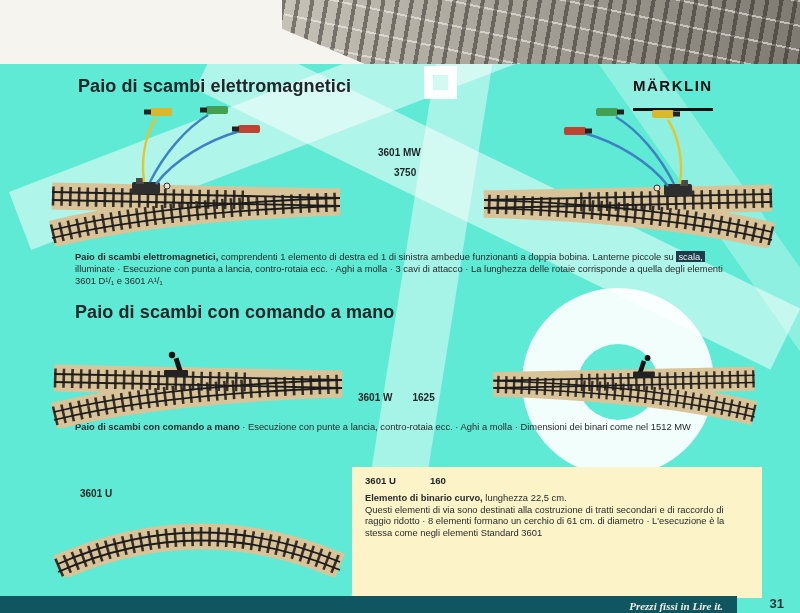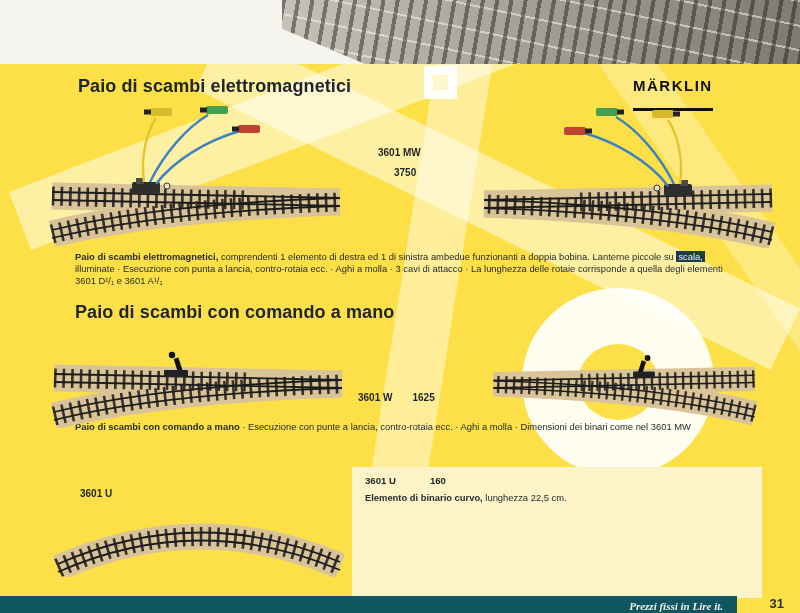--- a/index.html
+++ b/index.html
@@ -1,17 +1,17 @@
 <!DOCTYPE html>
 <html><head>
 <meta charset="utf-8">
 <style>
   html,body{margin:0;padding:0;}
   body{font-family:"Liberation Sans", sans-serif;background:#9aa4a8;}
-  #page{position:relative;width:800px;height:613px;background:#fde047;overflow:hidden;margin:0 auto;}
+  #page{position:relative;width:800px;height:613px;background:#5eead4;overflow:hidden;margin:0 auto;}
 
   
   .band{position:absolute;background:rgba(255,255,255,0.5);}
   #band1{left:20px;top:190px;width:580px;height:62px;transform:rotate(-21deg);transform-origin:left center;}
   #band2{left:225px;top:28px;width:640px;height:68px;transform:rotate(26deg);transform-origin:left top;}
   #band3{left:497px;top:35px;width:620px;height:56px;transform:rotate(99deg);transform-origin:left top;background:rgba(255,255,255,0.45);}
   #band4{left:630px;top:25px;width:680px;height:48px;transform:rotate(55deg);transform-origin:left top;background:rgba(255,255,255,0.3);}
 
   
   #top-strip{position:absolute;top:0;left:0;width:100%;height:64px;background:#f6f4ee;}
@@ -202,30 +202,31 @@
         <circle cx="124" cy="19" r="3.2" fill="#111"></circle>
         <rect x="116" y="34" width="24" height="7" rx="1" fill="#222"></rect>
       </g>
     </svg>
   </div>
 
   <div id="manual-codeline">
     <span class="code">3601 W</span><span class="price">1625</span>
   </div>
 
-  <p class="body-text" id="manual-desc"><span class="lead">Paio di scambi con comando a mano</span><span> · Esecuzione con punte a lancia, contro-rotaia ecc. · Aghi a molla · Dimensioni dei binari come nel 3601 MW</span></p>
+  <p class="body-text" id="manual-desc"><span class="lead">Paio di scambi con comando a mano</span><span> · Esecuzione con punte a lancia, contro-rotaia ecc. · Aghi a molla · Dimensioni dei binari come nel 1512 MW</span></p>
 
   <div id="yellow-box">
     <div id="yellow-inner">
       <div id="curve-codeline">
         <span class="code" style="font-size:9.6px;">3601 U</span><span class="price" style="font-size:9.6px;">160</span>
       </div>
       <div id="curve-lead-row">
         <span class="lead">Elemento di binario curvo,</span><span> lunghezza 22,5 cm.</span>
       </div>
+      <div>Questi elementi di via sono destinati alla costruzione di tratti secondari e di raccordo di raggio ridotto · 8 elementi formano un cerchio di 61 cm. di diametro · L'esecuzione è la stessa come negli elementi Standard 3601</div>
     </div>
   </div>
 
   <span id="curve-label" class="code">3601 U</span>
 
   <div class="illus" style="left:48px;top:502px;width:300px;height:75px;">
     <svg viewBox="0 0 300 75" width="300" height="75">
       <path d="M10,66 Q150,4 292,64" stroke="#d9c399" stroke-width="26" fill="none"></path>
       <path d="M10,66 Q150,4 292,64" stroke="#37302a" stroke-width="19" fill="none" stroke-dasharray="2.6 6"></path>
       <g stroke="#1c1c1c" stroke-width="1.8" fill="none">

